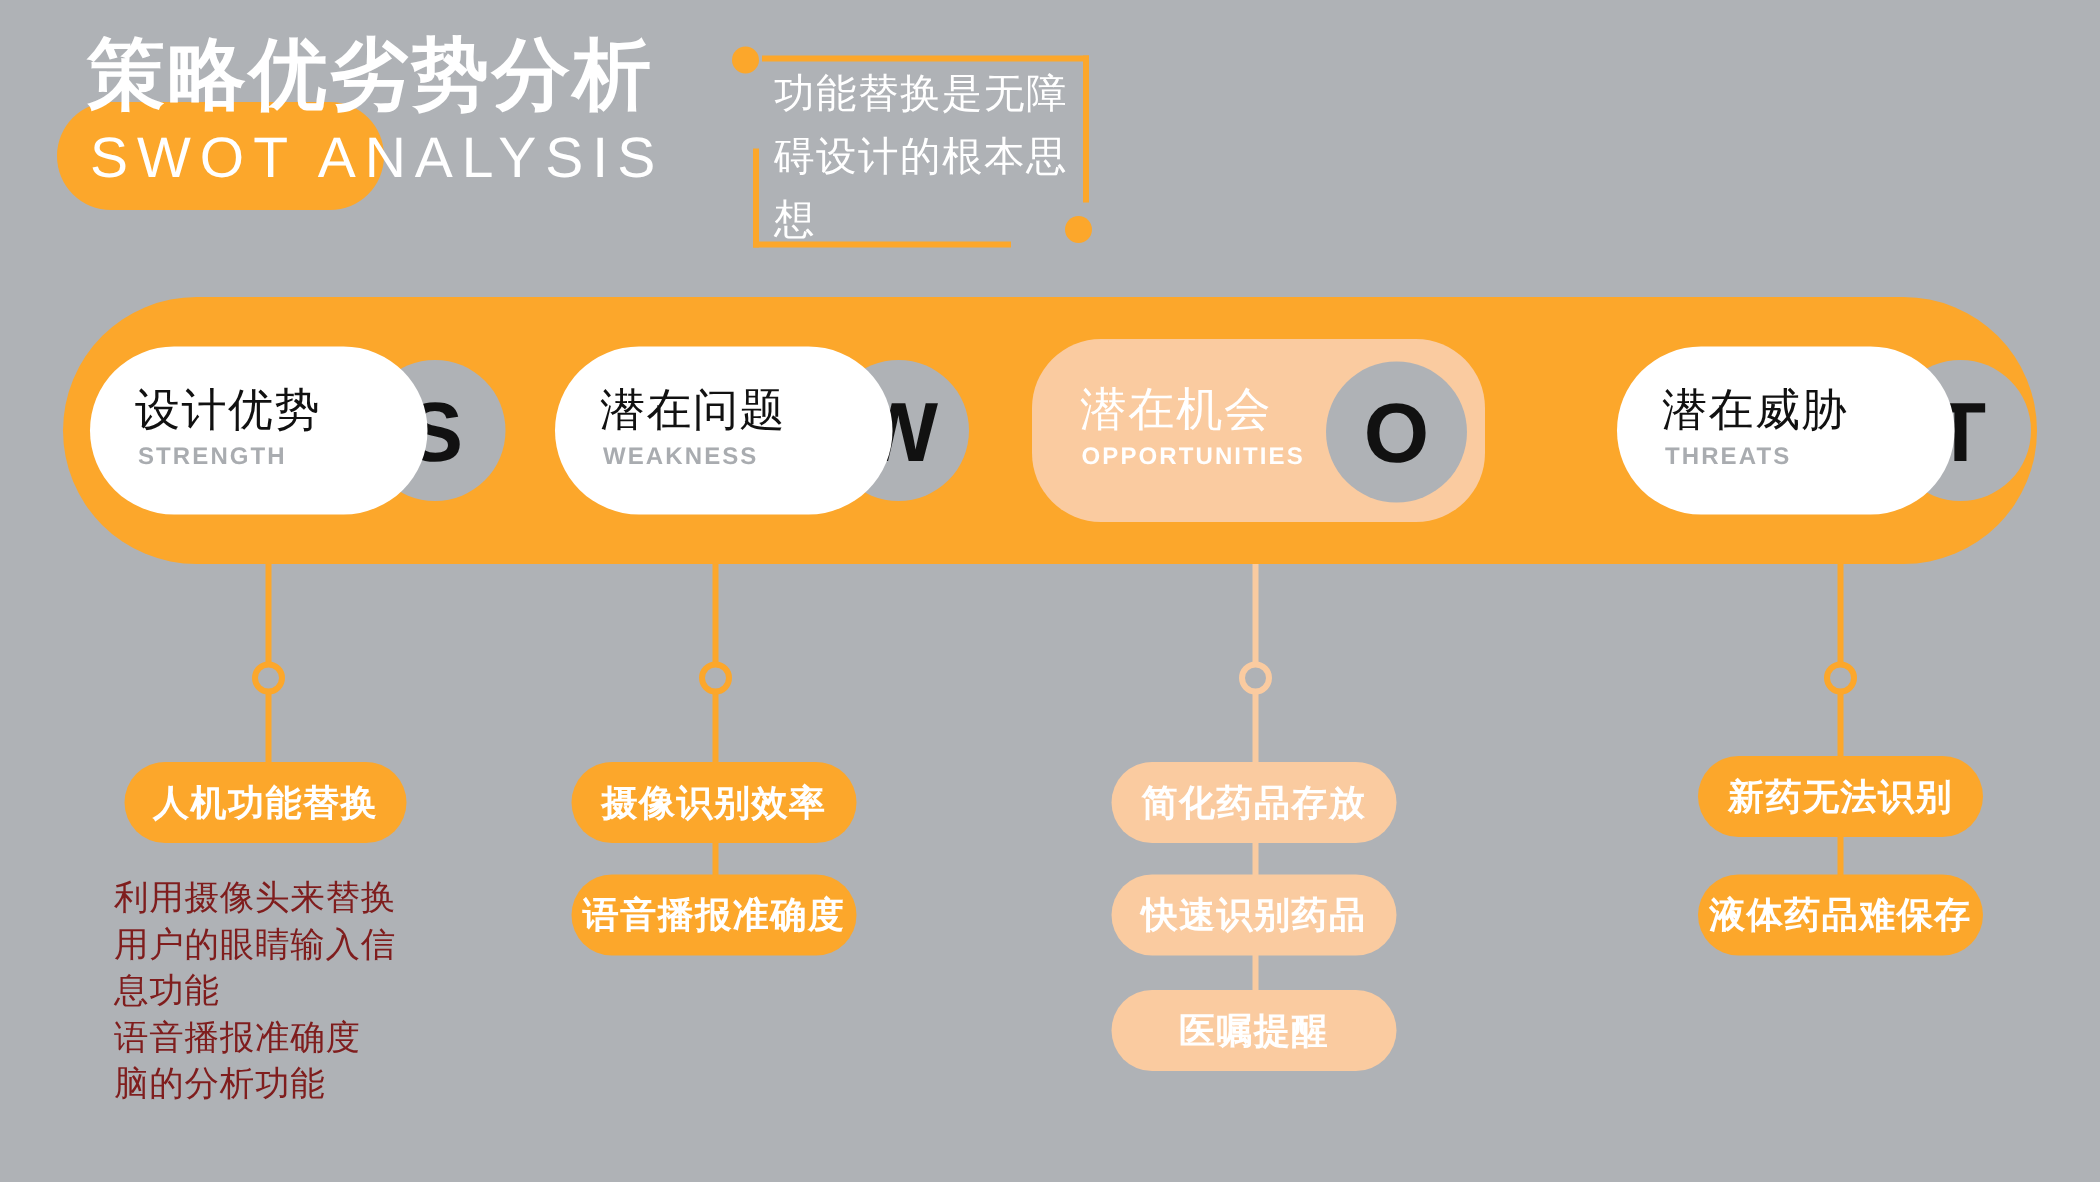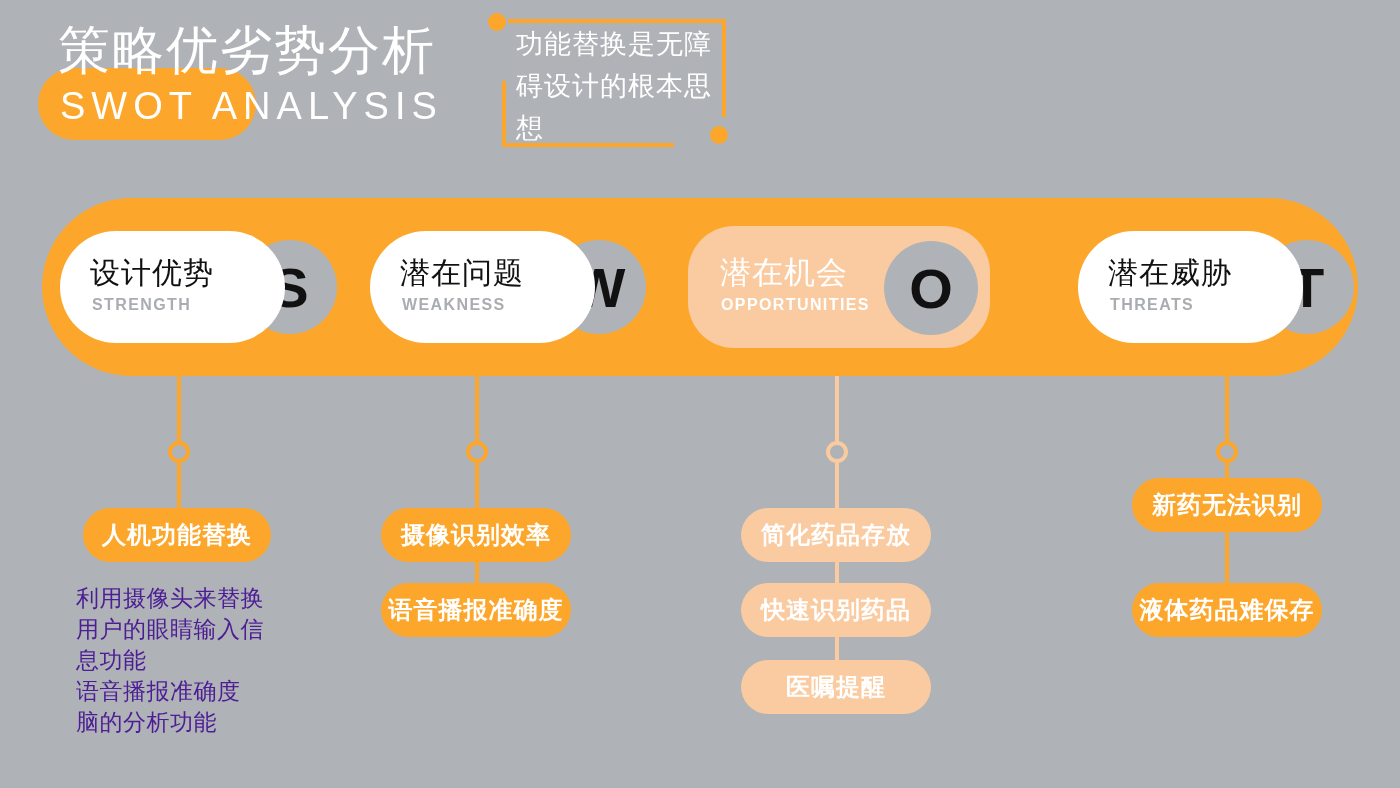--- a/index.html
+++ b/index.html
@@ -13,32 +13,32 @@
 
   
   #header-title-badge{
     position:absolute; left:38px; top:68px;
     width:218px; height:72px;
     background:#FCA72B; border-radius:36px;
     z-index:1;
   }
   #header-title-cn{
     position:absolute; left:58px; top:22px; z-index:2;
-    font-size:52px; font-weight:normal; color:#FFFFFF;
+    font-size:52px; font-weight:bold; color:#FFFFFF;
     letter-spacing:2px; line-height:1.1;
     white-space:nowrap;
   }
   #header-title-en{
     position:absolute; left:60px; top:85px; z-index:2;
     font-size:38px; color:#FFFFFF; letter-spacing:6px;
     font-weight:300; white-space:nowrap;
   }
 
   
-  #header-note-wrap{ position:absolute; left:488px; top:1px; width:260px; height:160px; }
+  #header-note-wrap{ position:absolute; left:488px; top:19px; width:260px; height:160px; }
   .brk{ position:absolute; background:#FCA72B; }
   #brk-top-h{ left:20px; top:18px; width:218px; height:4px; }
   #brk-top-v{ left:234px; top:18px; width:4px; height:98px; }
   #brk-bot-h{ left:14px; top:142px; width:172px; height:4px; }
   #brk-bot-v{ left:14px; top:80px; width:4px; height:66px; }
   .dot{ position:absolute; background:#FCA72B; border-radius:50%; }
   #dot-tl{ left:0px; top:12px; width:18px; height:18px; }
   #dot-br{ left:222px; top:125px; width:18px; height:18px; }
   #header-note-text{
     position:absolute; left:28px; top:22px; width:212px;
@@ -114,21 +114,21 @@
     display:flex; align-items:center; justify-content:center;
     font-size:24px; font-weight:bold; color:#FFFFFF;
     letter-spacing:1px; white-space:nowrap; z-index:3;
   }
   .pill.orange{ background:#FCA72B; }
   .pill.peach{ background:#FACBA0; }
 
   
   #desc-block{
     position:absolute; left:76px; top:583px; width:250px;
-    font-size:23px; line-height:31px; color:#4c1d95;
+    font-size:23px; line-height:31px; color:#7f1d1d;
     letter-spacing:0.5px;
   }
 </style>
 </head>
 <body>
 
 <div id="header-title-badge"></div>
 <div id="header-title-cn">策略优劣势分析</div>
 <div id="header-title-en">SWOT ANALYSIS</div>
 
@@ -195,21 +195,21 @@
 
 <div class="pill orange" style="left:83px; top:508px; width:188px;">人机功能替换</div>
 
 <div class="pill orange" style="left:381px; top:508px; width:190px;">摄像识别效率</div>
 <div class="pill orange" style="left:381px; top:583px; width:190px;">语音播报准确度</div>
 
 <div class="pill peach" style="left:741px; top:508px; width:190px;">简化药品存放</div>
 <div class="pill peach" style="left:741px; top:583px; width:190px;">快速识别药品</div>
 <div class="pill peach" style="left:741px; top:660px; width:190px;text-align:right;">医嘱提醒</div>
 
-<div class="pill orange" style="left:1132px; top:478px; width:190px;font-family:Liberation Mono, monospace;">新药无法识别</div>
+<div class="pill orange" style="left:1132px; top:504px; width:190px;font-family:Liberation Mono, monospace;">新药无法识别</div>
 <div class="pill orange" style="left:1132px; top:583px; width:190px;">液体药品难保存</div>
 
 <div id="desc-block">
   <div>利用摄像头来替换</div>
   <div>用户的眼睛输入信</div>
   <div>息功能</div>
   <div>语音播报准确度</div>
   <div>脑的分析功能</div>
 </div>
 

